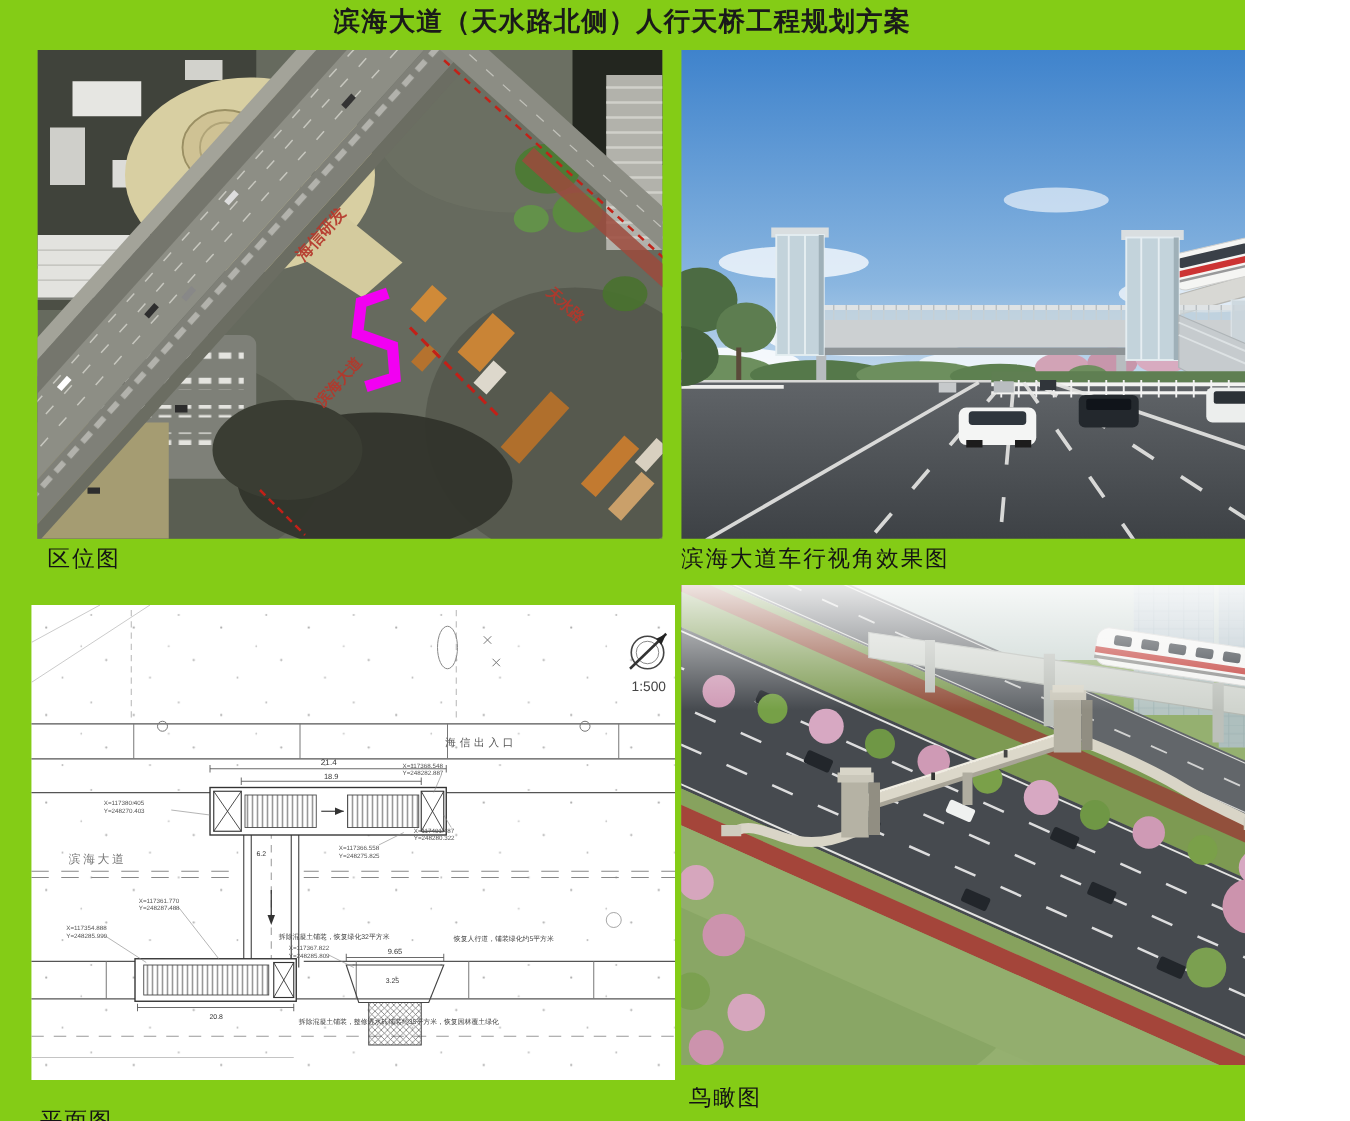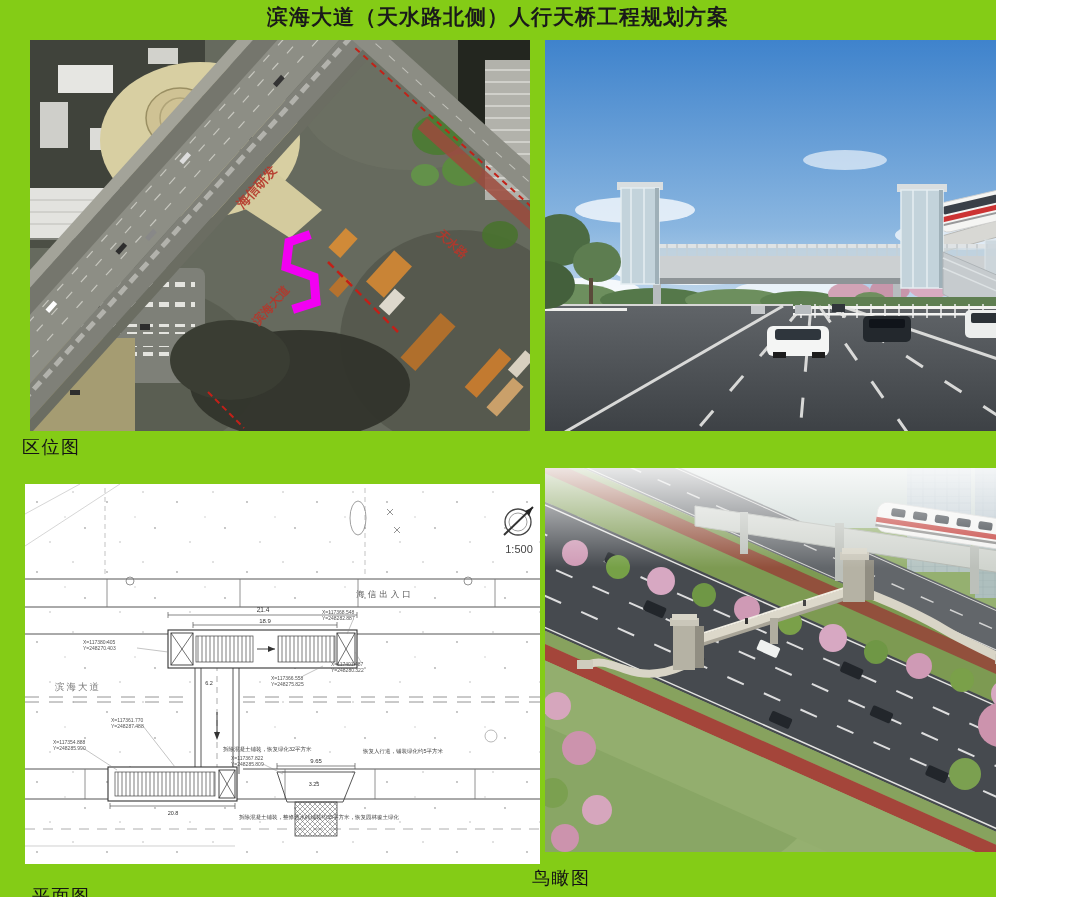--- a/index.html
+++ b/index.html
@@ -6,24 +6,24 @@
   .page{position:relative;width:996px;height:897px;background:#84cc16;overflow:hidden;
         font-family:"Liberation Sans", sans-serif;}
   .title{position:absolute;left:0;top:3px;width:100%;text-align:center;margin:0;
          font-size:21px;font-weight:700;color:#1a1a1a;letter-spacing:1px;}
   figure{position:absolute;margin:0;padding:0;}
   .panel-map{left:30px;top:40px;}
   .panel-driver{left:545px;top:40px;}
   .panel-plan{left:25px;top:484px;}
   .panel-aerial{left:545px;top:468px;}
   .caption{position:absolute;font-size:18px;color:#141414;letter-spacing:1.5px;}
-  .cap-map{left:22px;top:435px;}
+  .cap-map{left:38px;top:435px;}
   .cap-driver{left:545px;top:435px;}
   .cap-plan{left:32px;top:884px;}
-  .cap-aerial{left:532px;top:866px;}
+  .cap-aerial{left:551px;top:866px;}
   svg{display:block;}
   text{font-family:"Liberation Sans", sans-serif;}
 </style>
 </head>
 <body>
 
 <div class="page">
 
   <h1 class="title">滨海大道（天水路北侧）人行天桥工程规划方案</h1>
 
@@ -262,20 +262,21 @@
         <rect x="318" y="276" width="48" height="26" rx="5" fill="#23282d"></rect>
         <rect x="324" y="279" width="36" height="9" rx="2" fill="#10141a"></rect>
         <rect x="420" y="270" width="44" height="28" rx="5" fill="#eceeed"></rect>
         <rect x="426" y="273" width="32" height="10" rx="2" fill="#2c3237"></rect>
         <rect x="472" y="274" width="40" height="24" rx="5" fill="#1e2328"></rect>
       </g>
     </svg>
   </figure>
 
   <div class="caption cap-map">区位图</div>
+  <div class="caption cap-driver">滨海大道车行视角效果图</div>
 
   <figure class="panel-plan">
     <svg width="515" height="380" viewBox="0 0 515 380">
       <defs>
         <pattern id="stairp" width="4" height="30" patternUnits="userSpaceOnUse">
           <path d="M1 0V30" stroke="#444" stroke-width="0.7"></path>
         </pattern>
         <pattern id="xhatch" width="5" height="5" patternUnits="userSpaceOnUse">
           <path d="M0 0L5 5M5 0L0 5" stroke="#555" stroke-width="0.5"></path>
         </pattern>

